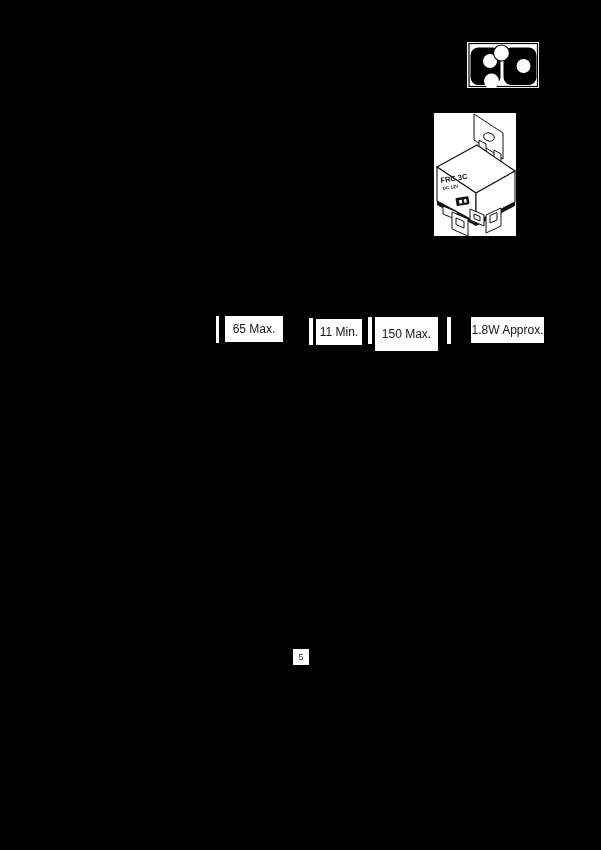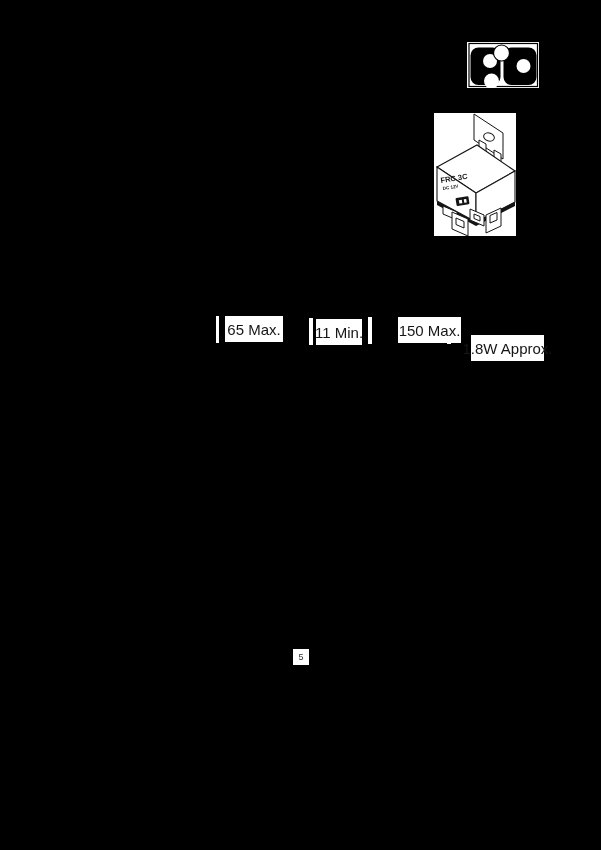--- a/index.html
+++ b/index.html
@@ -29,28 +29,28 @@
     width: 82px;
     height: 123px;
   }
   .spec-box {
     position: absolute;
     background: #ffffff;
     color: #161616;
     display: flex;
     align-items: center;
     justify-content: center;
-    font-size: 15px;
+    font-size: 12px;
     line-height: 1;
     white-space: nowrap;
   }
   .box-1 { left: 225px; top: 316px; width: 58px; height: 26px; }
   .box-2 { left: 316px; top: 319px; width: 46px; height: 26px; }
-  .box-3 { left: 398px; top: 317px; width: 63px; height: 26px; }
-  .box-4 { left: 471px; top: 335px; width: 73px; height: 26px; }
+  .box-3 { left: 375px; top: 317px; width: 63px; height: 34px; }
+  .box-4 { left: 471px; top: 317px; width: 73px; height: 26px; }
   .gridline {
     position: absolute;
     background: #ffffff;
   }
   .strip-1 { left: 216px; top: 316px; width: 3px; height: 27px; }
   .strip-2 { left: 309px; top: 318px; width: 4px; height: 27px; }
   .strip-3 { left: 368px; top: 317px; width: 4px; height: 27px; }
   .strip-4 { left: 447px; top: 317px; width: 4px; height: 27px; }
   .pagenum-box {
     position: absolute;

